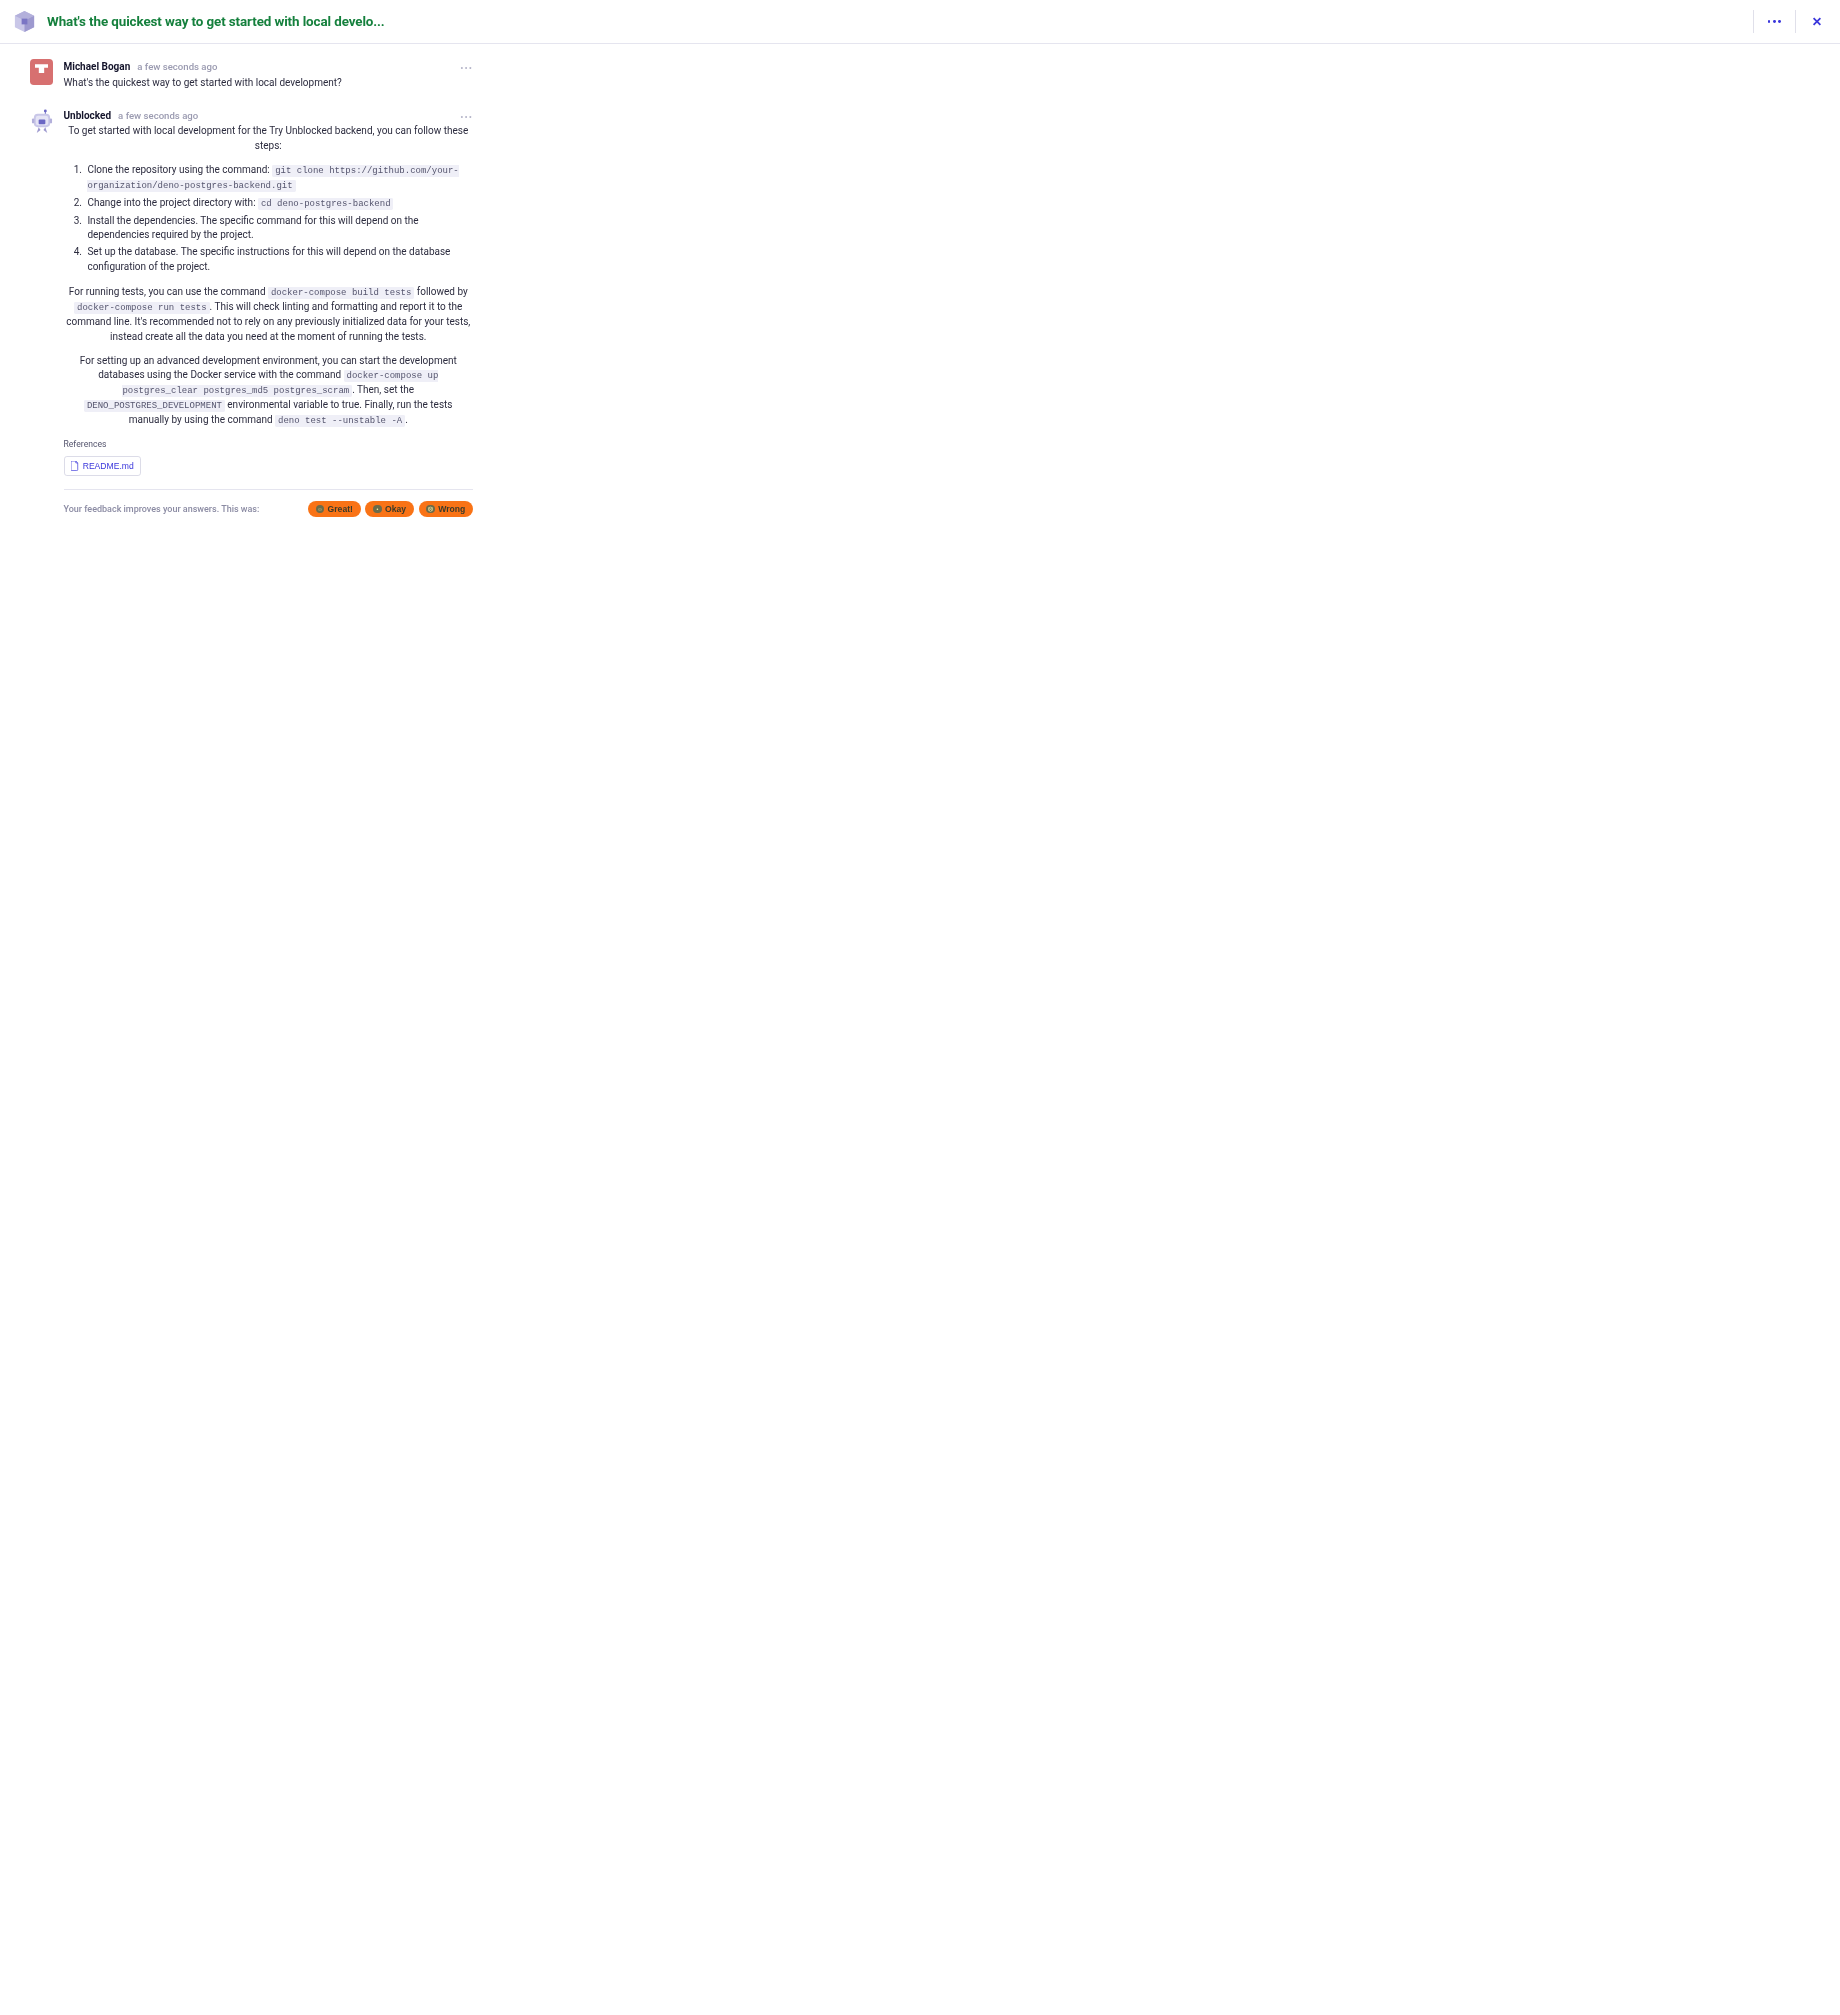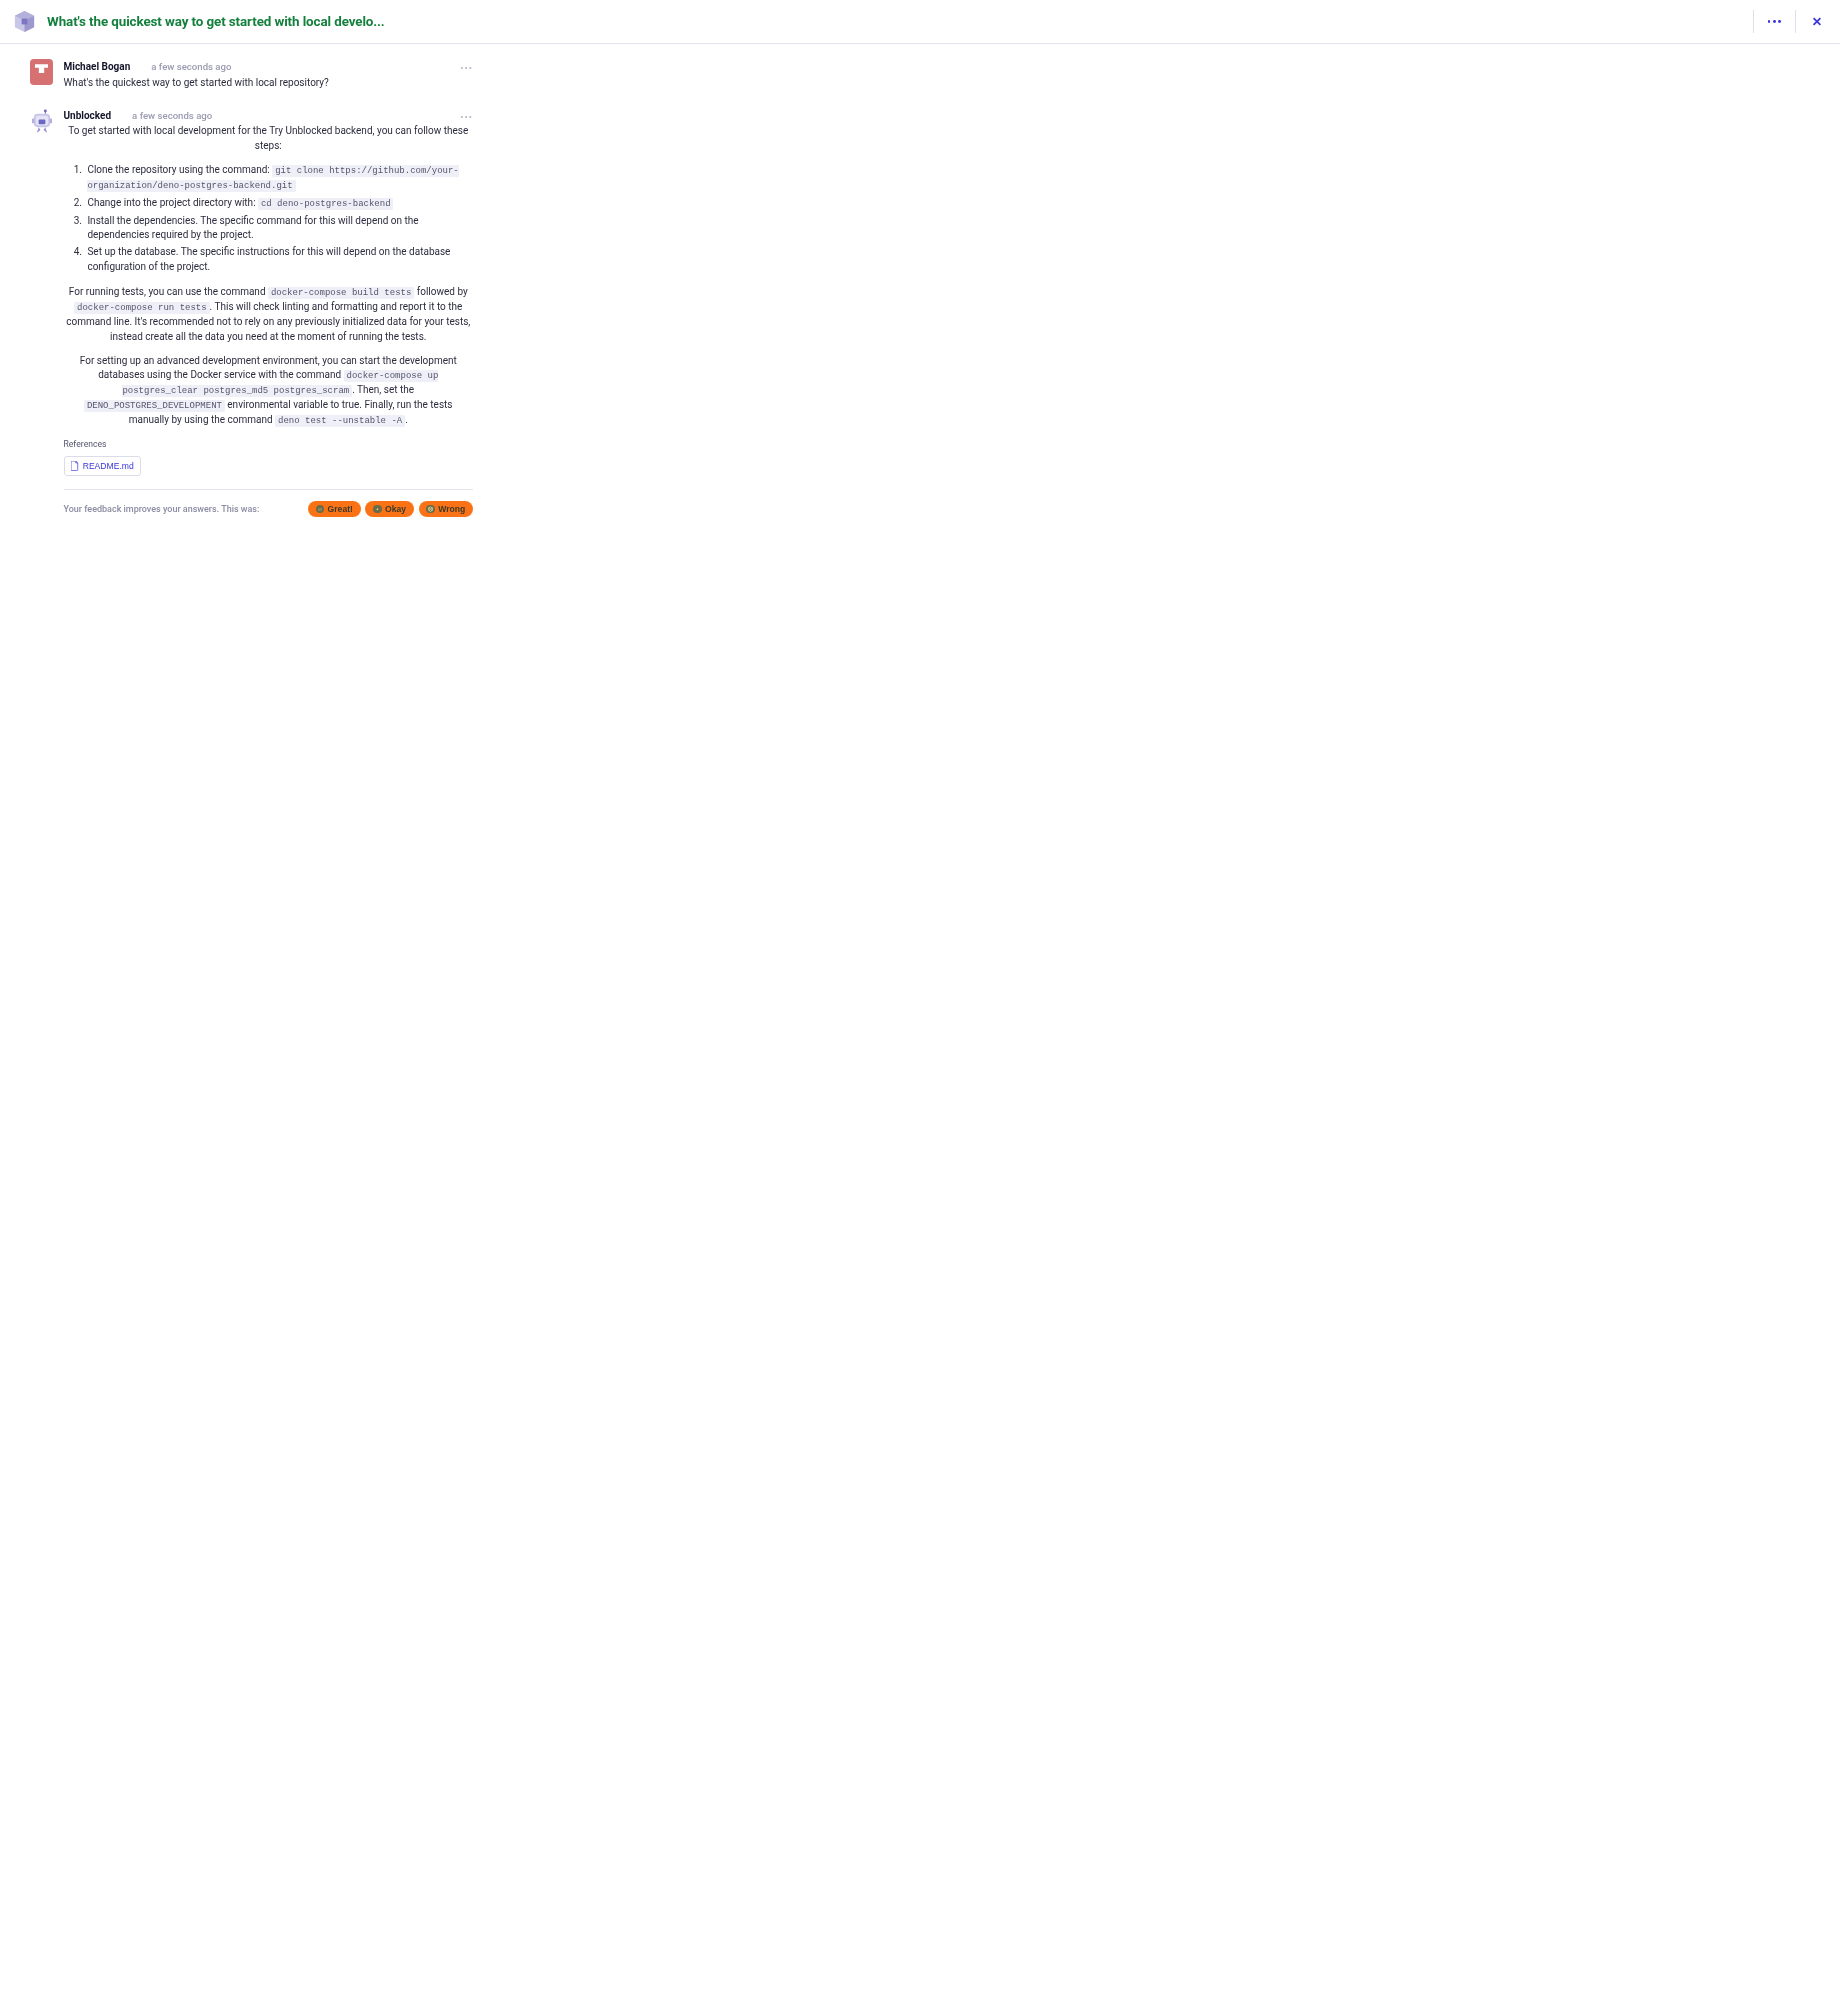--- a/index.html
+++ b/index.html
@@ -89,21 +89,21 @@
     top: 4.8px; left: 4.8px;
     clip-path: polygon(0 0, 100% 0, 100% 40%, 70% 40%, 70% 100%, 30% 100%, 30% 40%, 0 40%);
   }
   .avatar-bot {
     background: transparent;
   }
   .message-body { flex: 1; }
   .message-head {
     display: flex;
     align-items: baseline;
-    gap: 21px;
+    gap: 7px;
     margin-bottom: 1px;
   }
   .author {
     font-weight: 700;
     font-size: 10px;
     color: #14142b;
   }
   .timestamp {
     color: #9a9ab0;
     font-size: 9.6px;
@@ -237,21 +237,21 @@
 
 <div class="content">
 
   <div class="message">
     <div class="avatar avatar-user"></div>
     <div class="message-body">
       <div class="message-head">
         <span class="author">Michael Bogan</span>
         <span class="timestamp">a few seconds ago</span>
       </div>
-      <div class="message-text">What's the quickest way to get started with local repository?</div>
+      <div class="message-text">What's the quickest way to get started with local development?</div>
     </div>
     <div class="message-actions">•••</div>
   </div>
 
   <div class="message">
     <div class="avatar avatar-bot">
       <svg width="22" height="27" viewBox="0 0 46 56">
         <rect x="6" y="14" width="34" height="28" rx="8" fill="#c9c7e8"></rect>
         <rect x="10" y="18" width="26" height="20" rx="5" fill="#e5e4f5"></rect>
         <rect x="16" y="26" width="14" height="10" rx="2" fill="#6b67c4"></rect>

